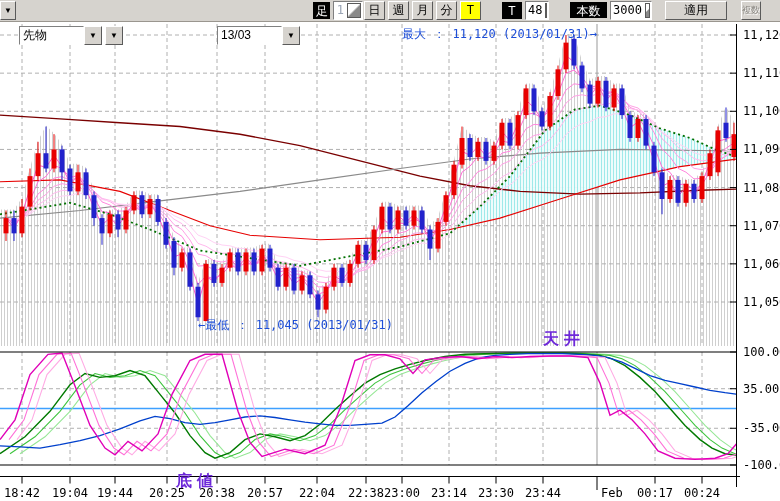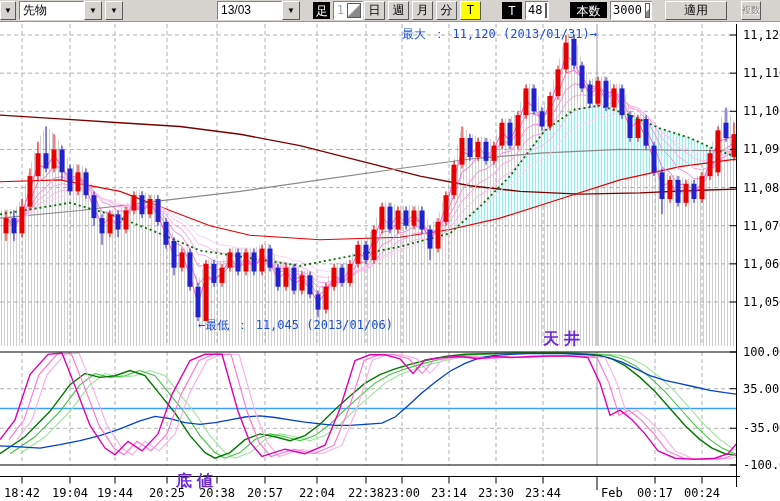--- a/index.html
+++ b/index.html
@@ -3,21 +3,21 @@
 <meta charset="utf-8">
 <style>
   html,body{margin:0;padding:0;background:#fff;}
   body{width:780px;height:501px;position:relative;overflow:hidden;
        font-family:"Liberation Sans","DejaVu Sans",sans-serif;-webkit-font-smoothing:none;}
   
   .toolbar{position:absolute;left:0;top:0;width:780px;height:22px;background:#d6d3ce;
            border-bottom:1px solid #9a968f;box-sizing:border-box;z-index:5;}
   .tb{position:absolute;top:1px;height:19px;box-sizing:border-box;font-size:12px;line-height:17px;}
   .raised{background:#d6d3ce;border:1px solid;border-color:#ffffff #5a5a5a #5a5a5a #ffffff;}
-  .combo{display:flex;}
+  .combo{display:flex;margin-top:25px;}
   .combo-field{flex:1;background:#fff;border:1px solid;border-color:#808080 #fff #fff #808080;
                padding:0 3px;white-space:nowrap;overflow:hidden;color:#000;}
   .combo-btn{width:16px;text-align:center;font-size:8px;line-height:17px;color:#000;cursor:pointer;}
   .blk{background:#000;color:#fff;text-align:center;padding:0 2px;border:1px solid #000;}
   .spin{display:flex;background:#fff;border:1px solid;border-color:#808080 #fff #fff #808080;}
   .spin-val{flex:1;text-align:right;padding:0 2px;font-family:"DejaVu Sans Mono",monospace;}
   .spin-btn{width:12px;margin:1px;background:linear-gradient(135deg,#ffffff 45%,#8a8a8a 55%);
             border:1px solid #5a5a5a;cursor:pointer;}
   .tool-btn{text-align:center;cursor:pointer;padding:0;}
   .yellow{background:#ffff00;}
@@ -406,15 +406,15 @@
     <div class="spin-val">3000</div>
     <div class="spin-btn"></div>
   </div>
 
   <div class="tb raised tool-btn" style="left:665px;width:62px;">適用</div>
 
   <div class="tb raised disabled-btn" style="left:741px;width:20px;">複数銘柄</div>
 </div>
 
 <div class="anno anno-black" style="left:402px;top:26px;">最大 ： 11,120 (2013/01/31)→</div>
-<div class="anno anno-black" style="left:198px;top:317px;">←最低 ： 11,045 (2013/01/06)</div>
+<div class="anno anno-black" style="left:198px;top:317px;">←最低 ： 11,045 (2013/01/31)</div>
 <div class="anno anno-red" style="left:543px;top:329px;">天井</div>
 <div class="anno anno-red" style="left:176px;top:471px;">底値</div>
 
 </body></html>

